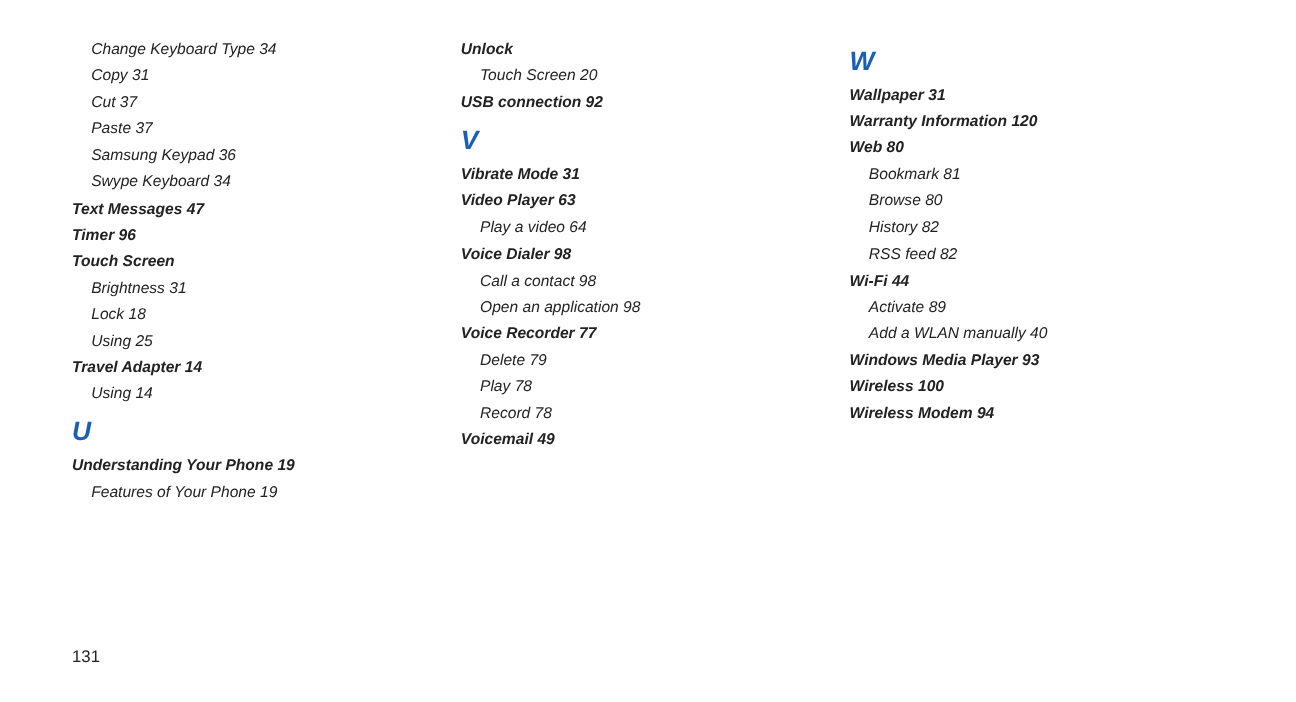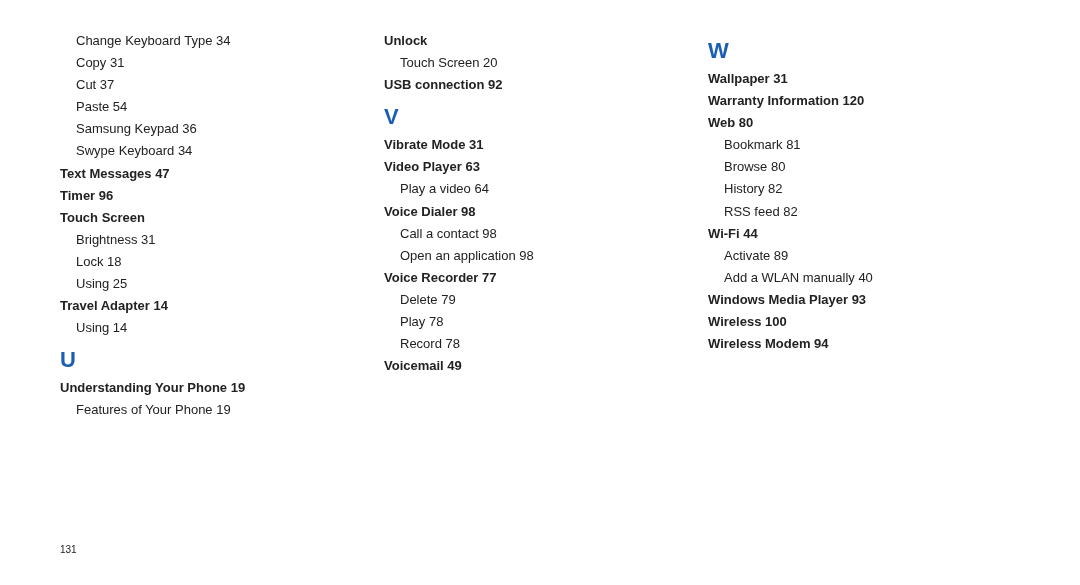--- a/index.html
+++ b/index.html
@@ -17,20 +17,21 @@
       height: 585px;
       padding: 30px 60px 30px 60px;
       display: flex;
       flex-direction: column;
     }
     .columns {
       display: flex;
       flex-direction: row;
       gap: 12px;
       flex: 1;
+      font-style: italic;
     }
     .col {
       flex: 1;
       padding-right: 20px;
     }
     .section-letter {
       font-size: 22px;
       font-weight: bold;
       color: #1a5fb4;
       margin-top: 8px;
@@ -40,34 +41,34 @@
       line-height: 1.7;
     }
     .entry.bold {
       font-weight: bold;
     }
     .entry.indent1 {
       padding-left: 16px;
     }
     .page-number {
       margin-top: 16px;
-      font-size: 10px;
+      font-size: 14px;
       color: #222;
     }
   </style>
 </head>
 <body>
 
 <div class="page">
   <div class="columns">
   <div class="col">
         <div class="entry indent1">Change Keyboard Type  34</div>
         <div class="entry indent1">Copy  31</div>
         <div class="entry indent1">Cut  37</div>
-        <div class="entry indent1">Paste  54</div>
+        <div class="entry indent1">Paste  37</div>
         <div class="entry indent1">Samsung Keypad  36</div>
         <div class="entry indent1">Swype Keyboard  34</div>
         <div class="entry bold">Text Messages  47</div>
         <div class="entry bold">Timer  96</div>
         <div class="entry bold">Touch Screen</div>
         <div class="entry indent1">Brightness  31</div>
         <div class="entry indent1">Lock  18</div>
         <div class="entry indent1">Using  25</div>
         <div class="entry bold">Travel Adapter  14</div>
         <div class="entry indent1">Using  14</div>

